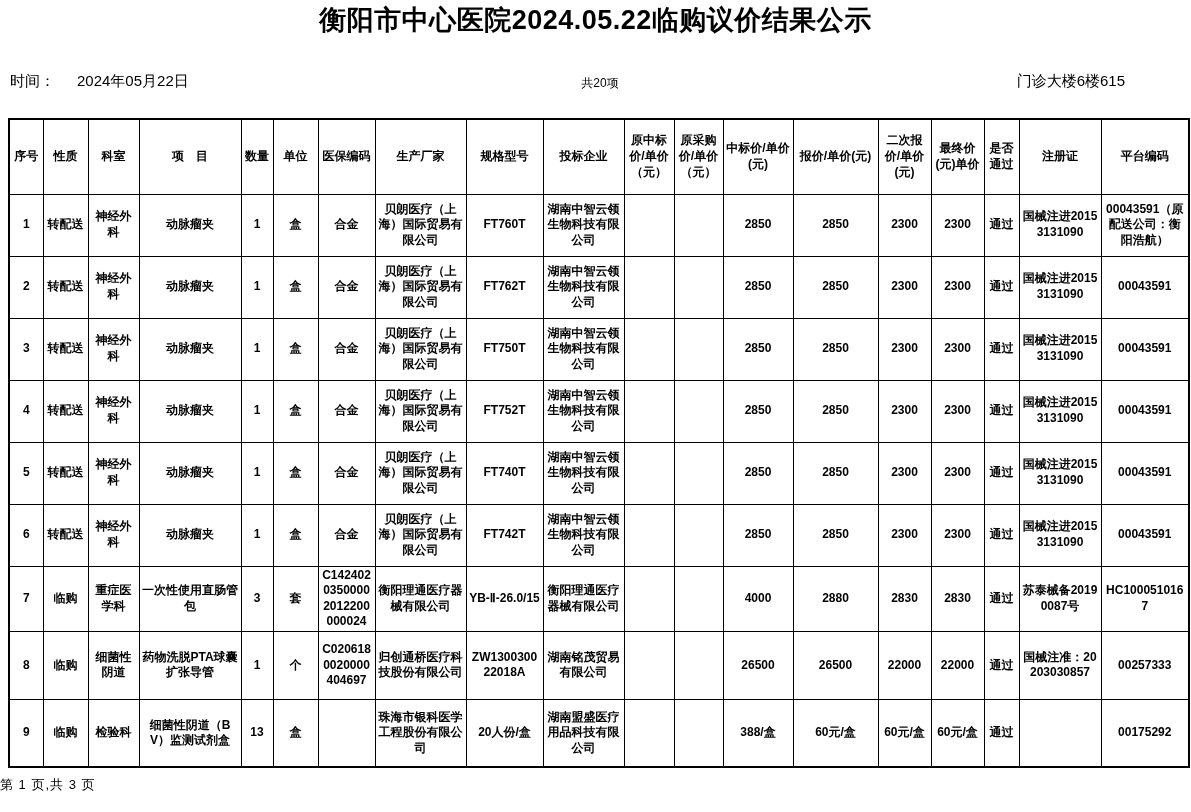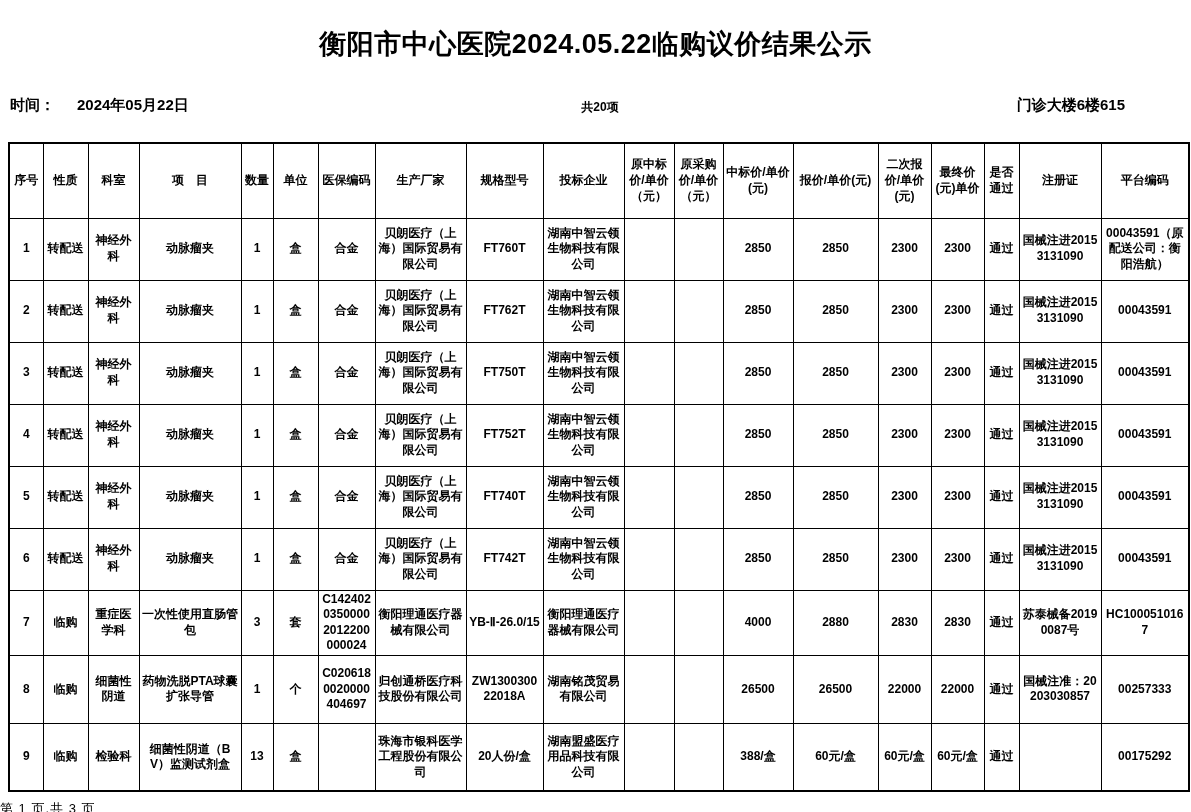--- a/index.html
+++ b/index.html
@@ -14,29 +14,29 @@
     width: 1191px;
     height: 812px;
     background: #ffffff;
     overflow: hidden;
   }
   .title {
     text-align: center;
     font-size: 27px;
     font-weight: bold;
     margin: 0;
-    padding-top: 26px;
+    padding-top: 2px;
     letter-spacing: 0.5px;
   }
   .info-bar {
     position: relative;
     height: 22px;
     margin-top: 34px;
     font-size: 15px;
-    font-weight: bold;
+    font-weight: normal;
   }
   .info-left {
     position: absolute;
     left: 10px;
     top: 0;
   }
   .info-left .time-value { margin-left: 22px; }
   .info-center {
     position: absolute;
     left: 0;

